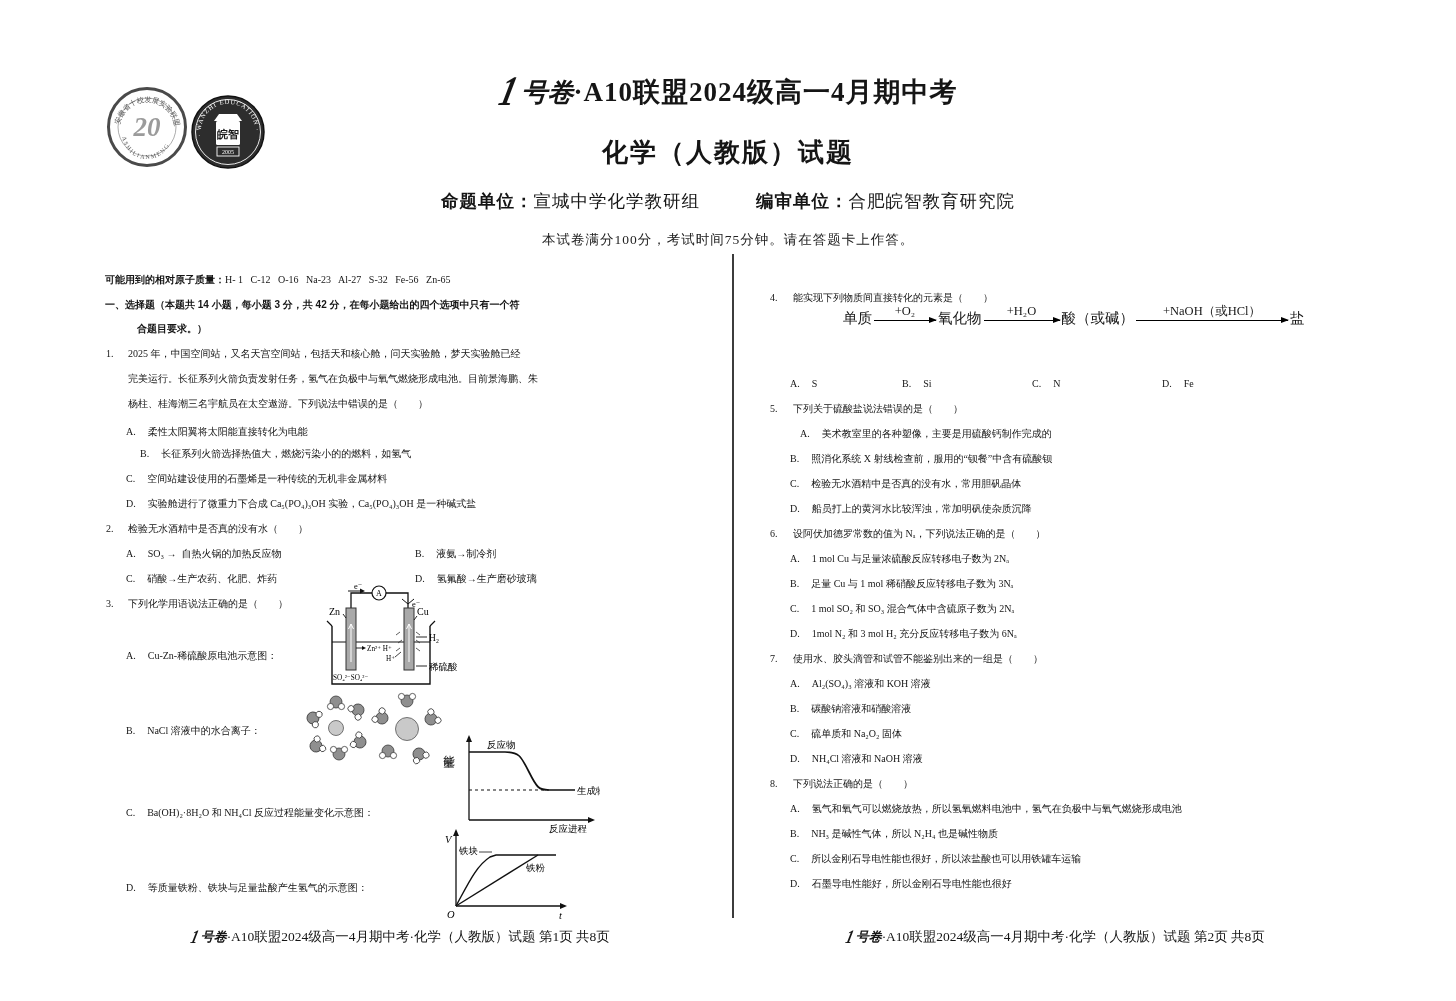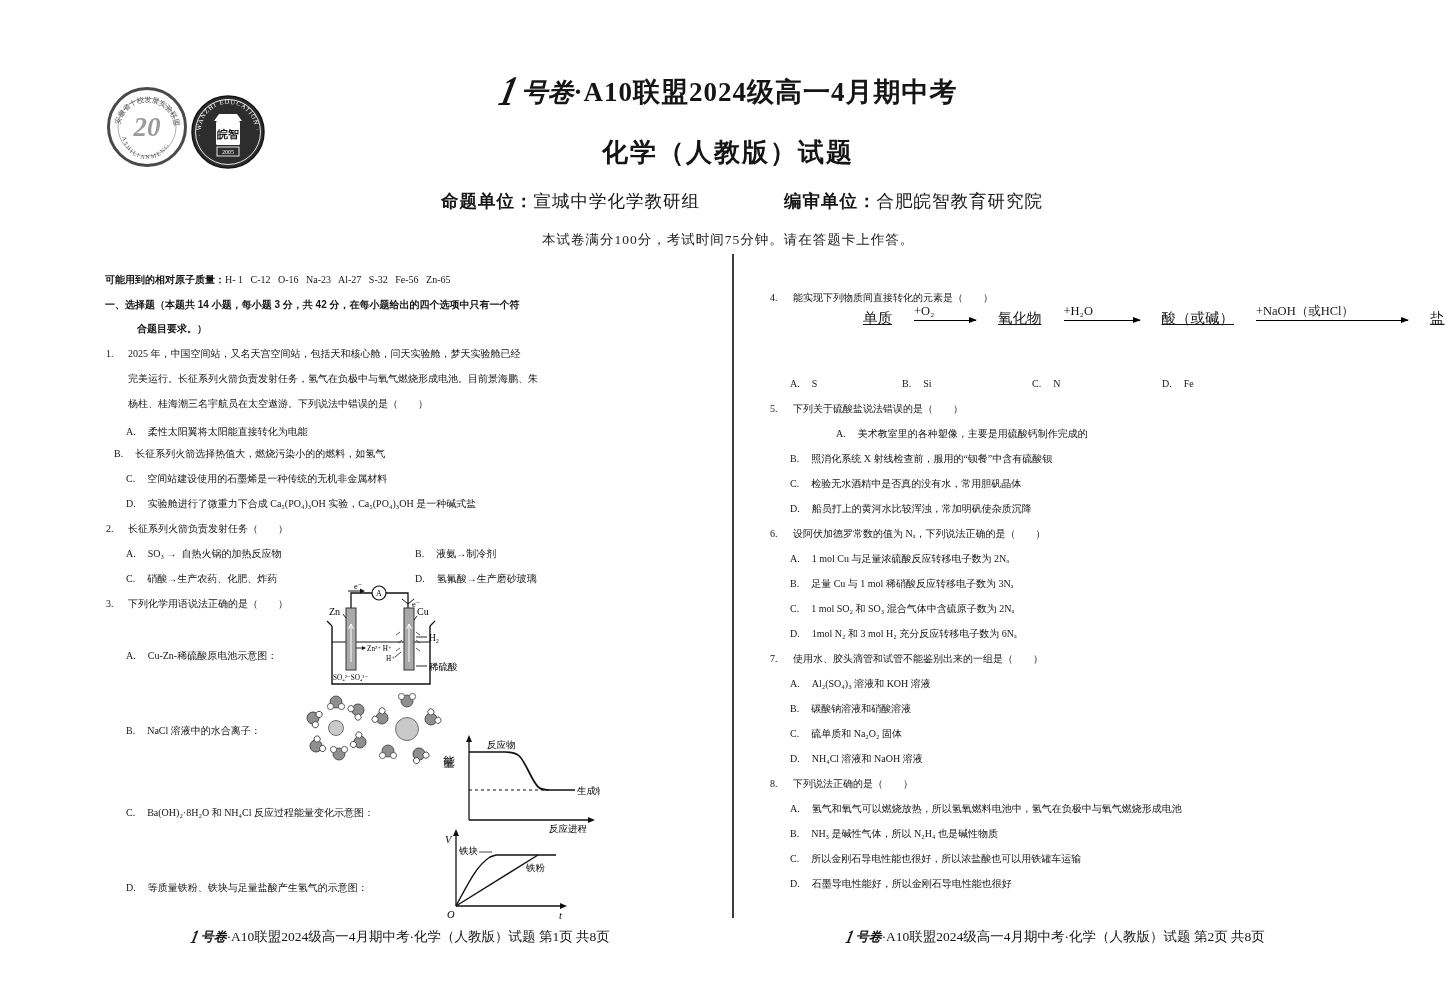--- a/index.html
+++ b/index.html
@@ -10,29 +10,29 @@
   .sans{font-family:"Liberation Sans","DejaVu Sans",sans-serif;font-weight:700;}
   .ogap{margin-left:12px;}
   .center{left:0;width:100%;text-align:center;white-space:nowrap;}
   
   .title1{position:absolute;top:74px;font-size:27px;font-weight:700;letter-spacing:1px;}
   .brand-mark{display:inline-block;font-weight:900;font-style:italic;font-size:42px;
               transform:skewX(-14deg) scaleX(.75);vertical-align:-4px;line-height:0;}
   .brand-script{font-style:italic;font-weight:900;font-size:26px;letter-spacing:0;margin-left:1px;}
   .title2{position:absolute;top:135px;font-size:26px;font-weight:700;letter-spacing:2px;}
   .units{position:absolute;top:189px;font-size:17.5px;letter-spacing:1px;}
-  .units .lab{font-family:Liberation Serif, serif;font-weight:700;margin-left:28px;}
+  .units .lab{font-family:Liberation Serif, serif;font-weight:700;}
   .units .gap{display:inline-block;width:56px;}
   .note{position:absolute;top:231px;font-size:13.5px;letter-spacing:1px;color:#222;}
   
   .divider{position:absolute;left:732px;top:254px;width:2px;height:664px;background:#3c3c3c;}
   
   .scheme{position:absolute;left:843px;top:302px;display:flex;align-items:flex-end;font-size:14.5px;}
-  .scheme .node{position:relative;top:7px;margin:0 20px;white-space:pre;text-decoration:underline;}
-  .arrow{display:flex;flex-direction:column;margin:0 2px;}
+  .scheme .node{position:relative;top:7px;margin:0 0;white-space:pre;}
+  .arrow{display:flex;flex-direction:column;align-items:center;margin:0 2px;}
   .arrow .arrow-lbl{font-size:12.5px;line-height:14px;white-space:pre;}
   .arrow .arrow-shaft{position:relative;width:100%;height:0;border-top:1.4px solid #000;margin-top:2px;}
   .arrow .arrow-shaft::after{content:"";position:absolute;right:-1px;top:-4.4px;width:0;height:0;
       border-left:8px solid #000;border-top:3.8px solid transparent;border-bottom:3.8px solid transparent;}
   
   .fig{position:absolute;}
   .vlabel{position:absolute;writing-mode:vertical-rl;text-orientation:upright;
           font-size:11.5px;letter-spacing:2px;}
   
   .footer{position:absolute;top:928px;font-size:13.5px;text-align:center;white-space:nowrap;}
@@ -90,26 +90,26 @@
   <div class="t" style="left:105px;top:258px"><span class="sans">可能用到的相对原子质量：</span><span>H- 1   C-12   O-16   Na-23   Al-27   S-32   Fe-56   Zn-65</span></div>
 
   <div class="t sans" style="left:105px;top:283px">一、选择题（本题共 14 小题，每小题 3 分，共 42 分，在每小题给出的四个选项中只有一个符</div>
   <div class="t sans" style="left:137px;top:307px">合题目要求。）</div>
 
   <div class="t" style="left:106px;top:332px">1.</div>
   <div class="t" style="left:128px;top:332px">2025 年，中国空间站，又名天宫空间站，包括天和核心舱，问天实验舱，梦天实验舱已经</div>
   <div class="t" style="left:128px;top:357px">完美运行。长征系列火箭负责发射任务，氢气在负极中与氧气燃烧形成电池。目前景海鹏、朱</div>
   <div class="t" style="left:128px;top:382px">杨柱、桂海潮三名宇航员在太空遨游。下列说法中错误的是（　　）</div>
   <div class="t" style="left:126px;top:410px"><span>A.</span><span class="ogap">柔性太阳翼将太阳能直接转化为电能</span></div>
-  <div class="t" style="left:114px;top:432px"><span>B.</span><span class="ogap">长征系列火箭选择热值大，燃烧污染小的的燃料，如氢气</span></div>
+  <div class="t" style="left:140px;top:432px"><span>B.</span><span class="ogap">长征系列火箭选择热值大，燃烧污染小的的燃料，如氢气</span></div>
   <div class="t" style="left:126px;top:482px"><span>D.</span><span class="ogap">实验舱进行了微重力下合成 Ca₅(PO₄)₃OH 实验，Ca₅(PO₄)₃OH 是一种碱式盐</span></div>
   <div class="t" style="left:126px;top:457px"><span>C.</span><span class="ogap">空间站建设使用的石墨烯是一种传统的无机非金属材料</span></div>
 
   <div class="t" style="left:106px;top:507px">2.</div>
-  <div class="t" style="left:128px;top:507px">长征系列火箭负责发射任务（　　）</div>
+  <div class="t" style="left:128px;top:507px">检验无水酒精中是否真的没有水（　　）</div>
   <div class="t" style="left:126px;top:532px"><span>A.</span><span class="ogap">SO₃ →  自热火锅的加热反应物</span></div>
   <div class="t" style="left:415px;top:532px"><span>B.</span><span class="ogap">液氨→制冷剂</span></div>
   <div class="t" style="left:126px;top:557px"><span>C.</span><span class="ogap">硝酸→生产农药、化肥、炸药</span></div>
   <div class="t" style="left:415px;top:557px"><span>D.</span><span class="ogap">氢氟酸→生产磨砂玻璃</span></div>
 
   <div class="t" style="left:106px;top:582px">3.</div>
   <div class="t" style="left:128px;top:582px">下列化学用语说法正确的是（　　）</div>
 
   <div class="t" style="left:126px;top:634px"><span>A.</span><span class="ogap">Cu-Zn-稀硫酸原电池示意图：</span></div>
 
@@ -226,21 +226,21 @@
     <span class="node">盐</span>
   </div>
 
   <div class="t" style="left:790px;top:362px"><span>A.</span><span class="ogap">S</span></div>
   <div class="t" style="left:902px;top:362px"><span>B.</span><span class="ogap">Si</span></div>
   <div class="t" style="left:1032px;top:362px"><span>C.</span><span class="ogap">N</span></div>
   <div class="t" style="left:1162px;top:362px"><span>D.</span><span class="ogap">Fe</span></div>
 
   <div class="t" style="left:770px;top:387px">5.</div>
   <div class="t" style="left:793px;top:387px">下列关于硫酸盐说法错误的是（　　）</div>
-  <div class="t" style="left:836px;top:412px"><span>A.</span><span class="ogap">美术教室里的各种塑像，主要是用硫酸钙制作完成的</span></div>
+  <div class="t" style="left:800px;top:412px"><span>A.</span><span class="ogap">美术教室里的各种塑像，主要是用硫酸钙制作完成的</span></div>
   <div class="t" style="left:790px;top:437px"><span>B.</span><span class="ogap">照消化系统 X 射线检查前，服用的“钡餐”中含有硫酸钡</span></div>
   <div class="t" style="left:790px;top:462px"><span>C.</span><span class="ogap">检验无水酒精中是否真的没有水，常用胆矾晶体</span></div>
   <div class="t" style="left:790px;top:487px"><span>D.</span><span class="ogap">船员打上的黄河水比较浑浊，常加明矾使杂质沉降</span></div>
 
   <div class="t" style="left:770px;top:512px">6.</div>
   <div class="t" style="left:793px;top:512px">设阿伏加德罗常数的值为 Nₐ，下列说法正确的是（　　）</div>
   <div class="t" style="left:790px;top:537px"><span>A.</span><span class="ogap">1 mol Cu 与足量浓硫酸反应转移电子数为 2Nₐ</span></div>
   <div class="t" style="left:790px;top:562px"><span>B.</span><span class="ogap">足量 Cu 与 1 mol 稀硝酸反应转移电子数为 3Nₐ</span></div>
   <div class="t" style="left:790px;top:587px"><span>C.</span><span class="ogap">1 mol SO₂ 和 SO₃ 混合气体中含硫原子数为 2Nₐ</span></div>
   <div class="t" style="left:790px;top:612px"><span>D.</span><span class="ogap">1mol N₂ 和 3 mol H₂ 充分反应转移电子数为 6Nₐ</span></div>

